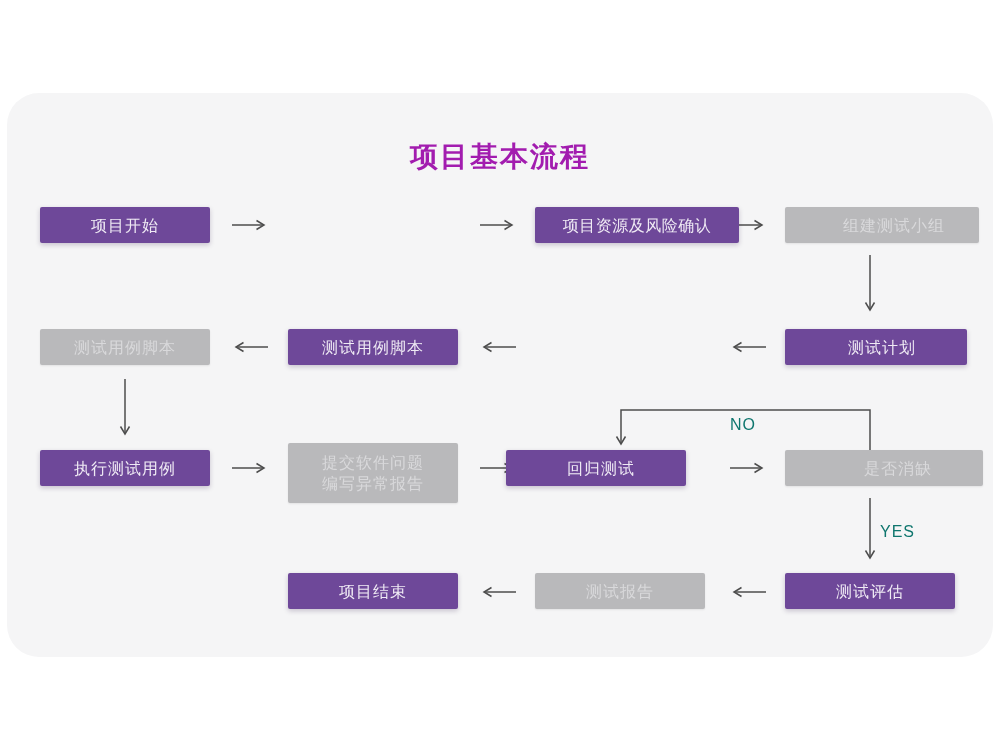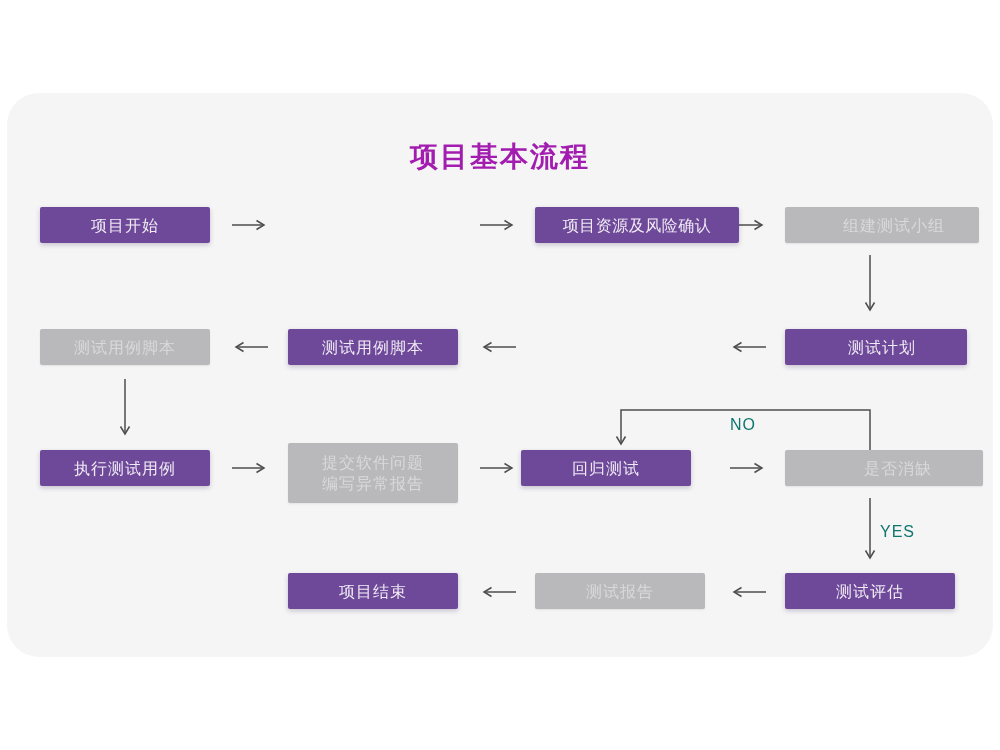--- a/index.html
+++ b/index.html
@@ -119,20 +119,20 @@
   <div class="node purple" style="left:535px; top:207px; width:204px; letter-spacing:0.5px;">项目资源及风险确认</div>
   <div class="node gray" style="left:785px; top:207px;padding-left:24px;">组建测试小组</div>
 
   <div class="node gray" style="left:40px;  top:329px;">测试用例脚本</div>
   <div class="node purple" style="left:288px; top:329px;">测试用例脚本</div>
   <div class="node purple" style="left:785px; top:329px;padding-left:12px;">测试计划</div>
 
   <div class="node purple" style="left:40px;  top:450px;">执行测试用例</div>
   <div class="node gray tall" style="left:288px; top:443px;">提交软件问题
 编写异常报告</div>
-  <div class="node purple" style="left:521px; top:450px;">回归测试</div>
+  <div class="node purple" style="left:506px; top:450px;padding-left:10px;">回归测试</div>
   <div class="node gray" style="left:785px; top:450px;padding-left:28px;">是否消缺</div>
 
   <div class="node purple" style="left:288px; top:573px;">项目结束</div>
   <div class="node gray" style="left:535px; top:573px;">测试报告</div>
   <div class="node purple" style="left:785px; top:573px;">测试评估</div>
 
 </div>
 
 </body></html>

